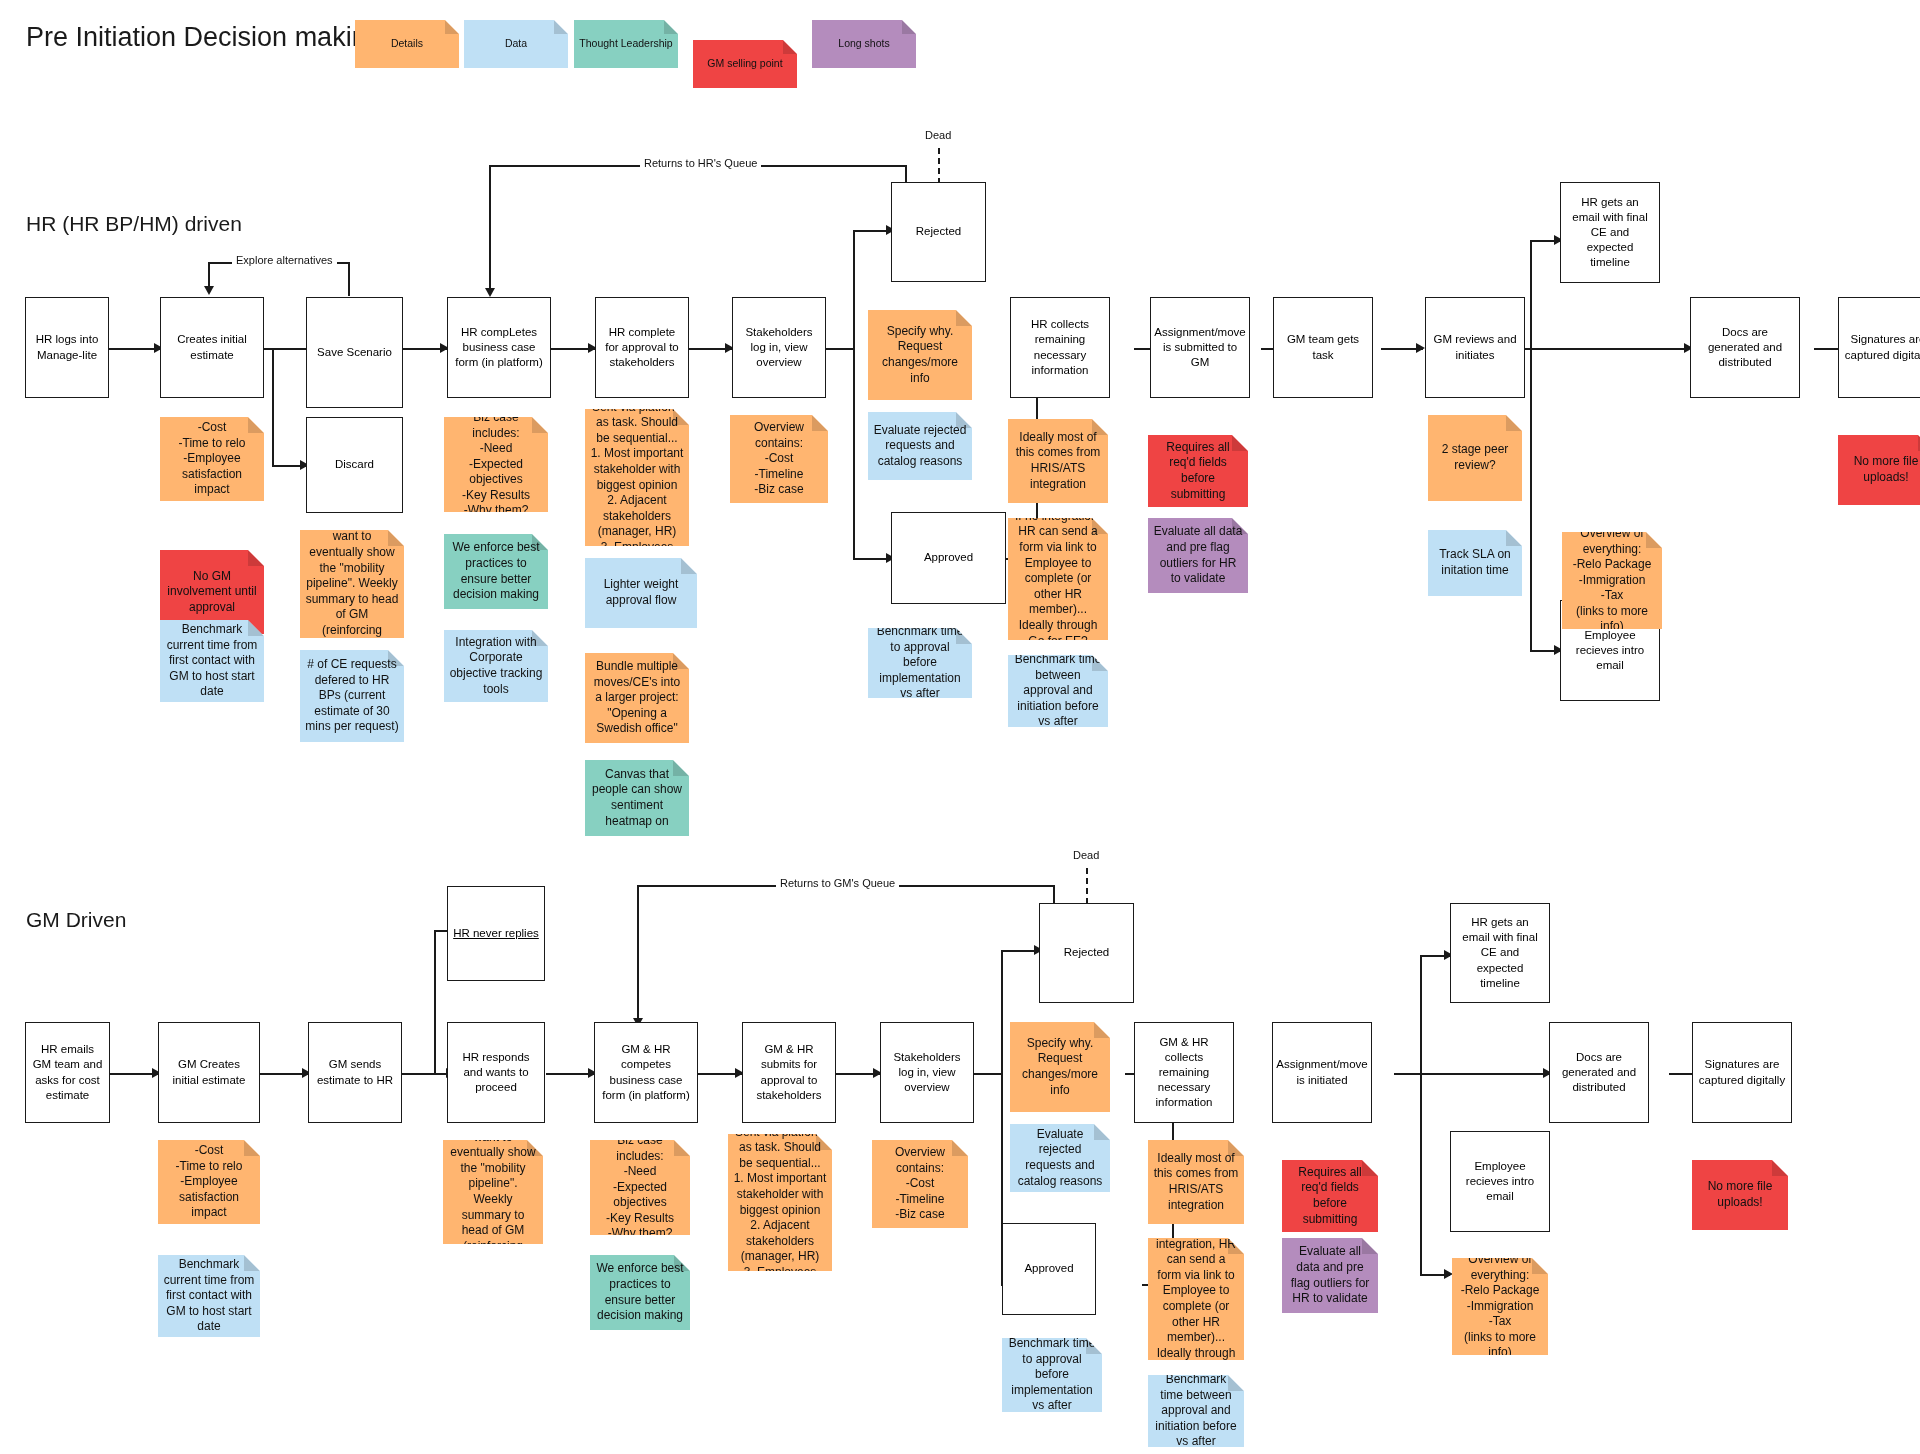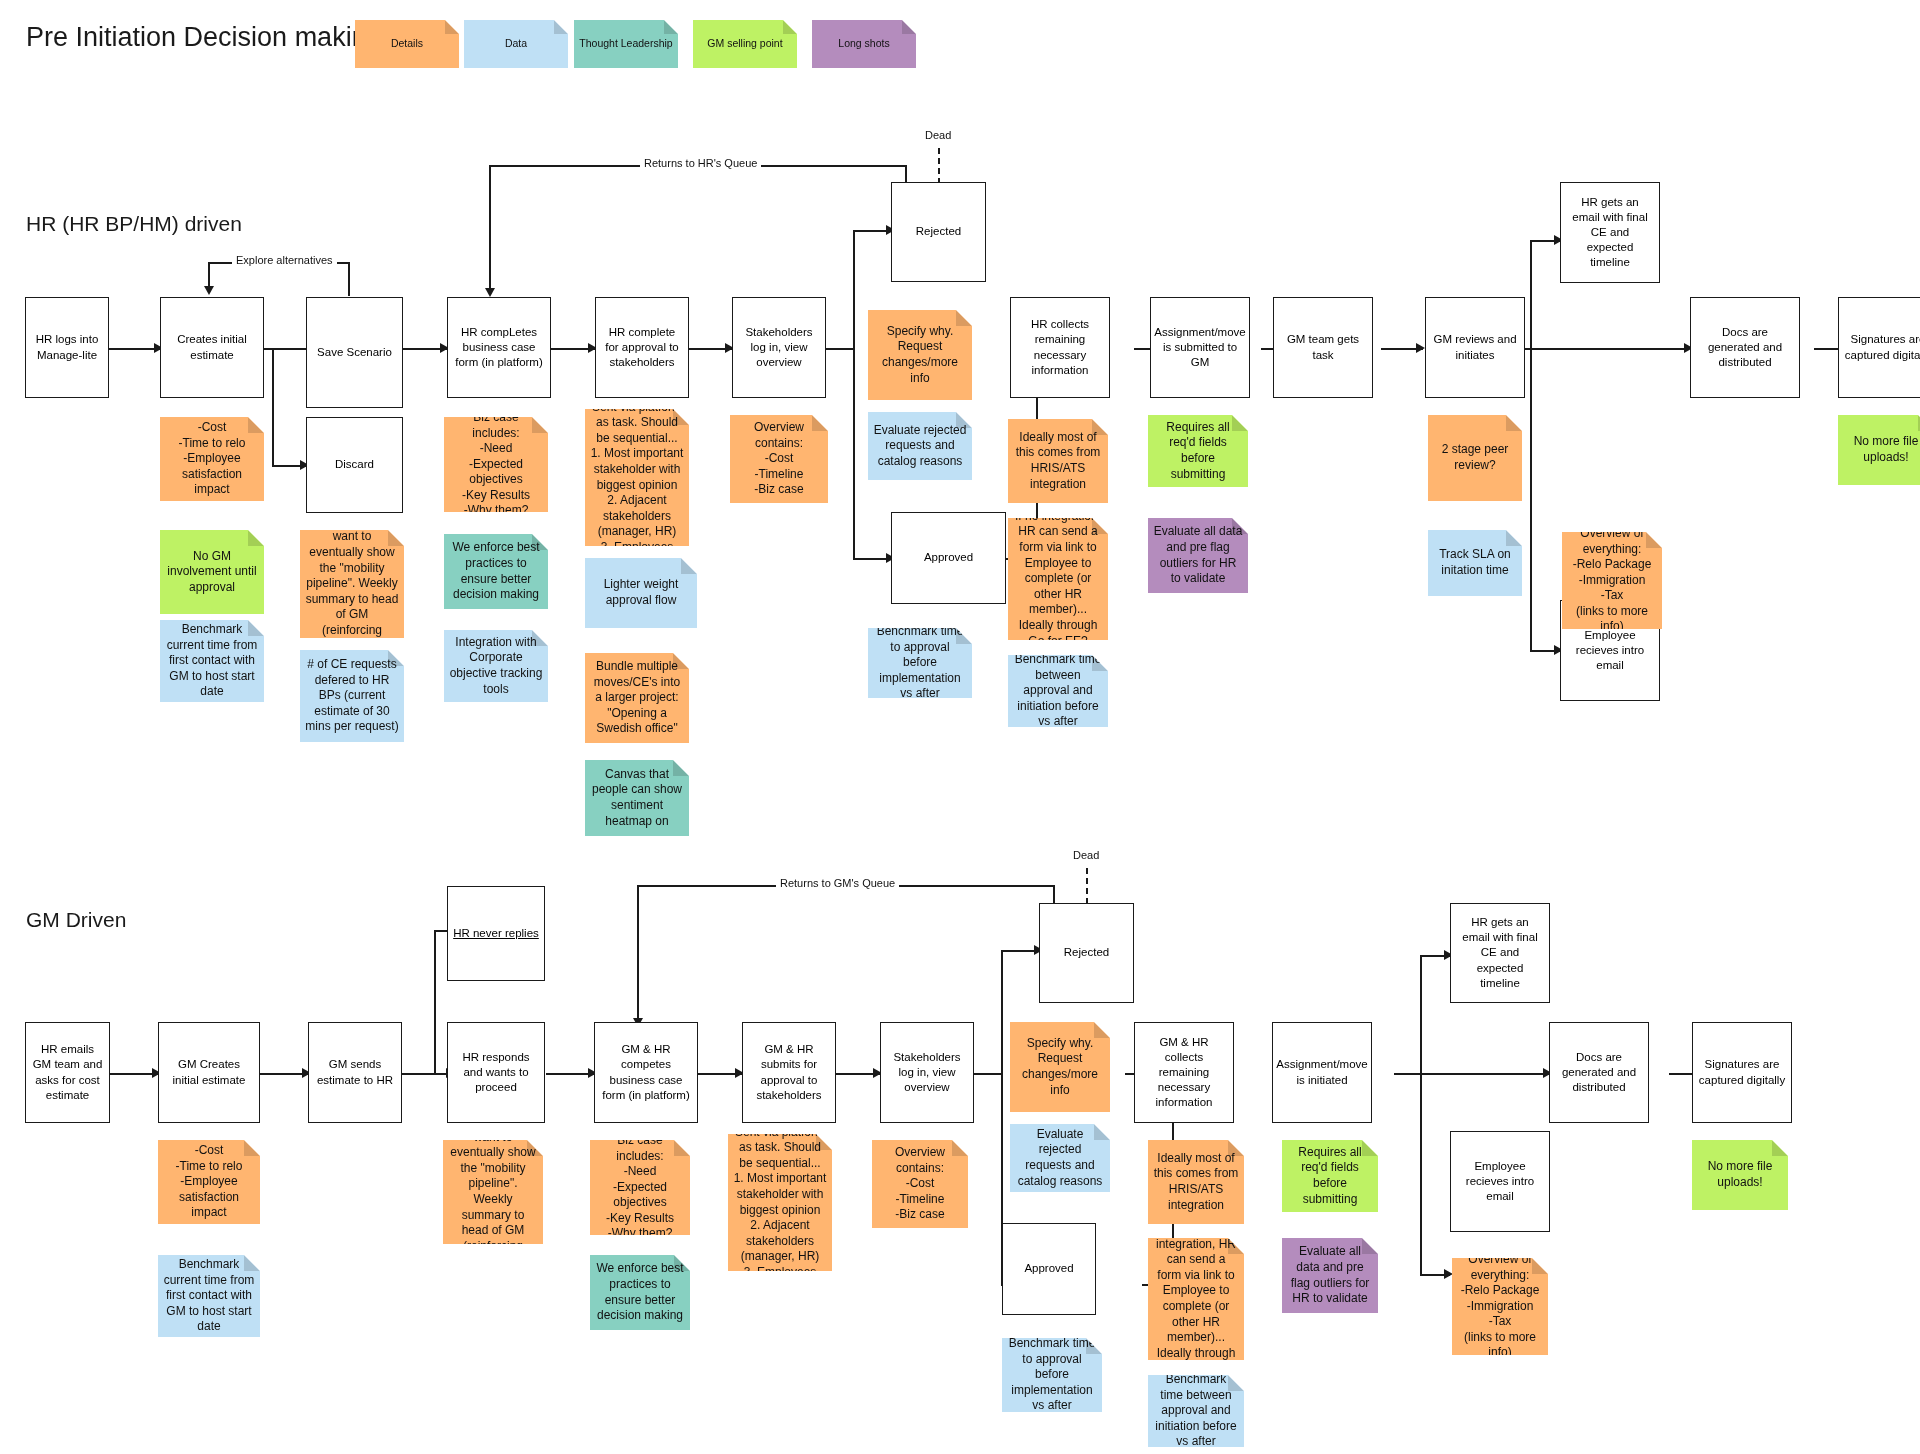--- a/index.html
+++ b/index.html
@@ -16,21 +16,21 @@
 
   
   .note{position:absolute;box-sizing:border-box;display:flex;align-items:center;justify-content:center;
         text-align:center;font-size:12px;line-height:1.3;padding:4px 5px;color:#111;
         clip-path:polygon(0 0, calc(100% - 16px) 0, 100% 16px, 100% 100%, 0 100%);}
   .note .fold{position:absolute;top:0;right:0;width:16px;height:16px;
         background:rgba(0,0,0,.14);clip-path:polygon(0 0,100% 100%,0 100%);}
   .orange{background:#ffb570;}
   .blue{background:#bfe0f5;}
   .teal{background:#87d0c1;}
-  .pink{background:#bef264;}
+  .pink{background:#ef4444;margin-top:20px;}
   .purple{background:#b48cbd;}
 
   
   .chip{position:absolute;box-sizing:border-box;display:flex;align-items:center;justify-content:center;
         text-align:center;font-size:10.5px;line-height:1.25;color:#111;
         clip-path:polygon(0 0, calc(100% - 14px) 0, 100% 14px, 100% 100%, 0 100%);}
   .chip .fold{position:absolute;top:0;right:0;width:14px;height:14px;background:rgba(0,0,0,.14);
         clip-path:polygon(0 0,100% 100%,0 100%);}
 
   

